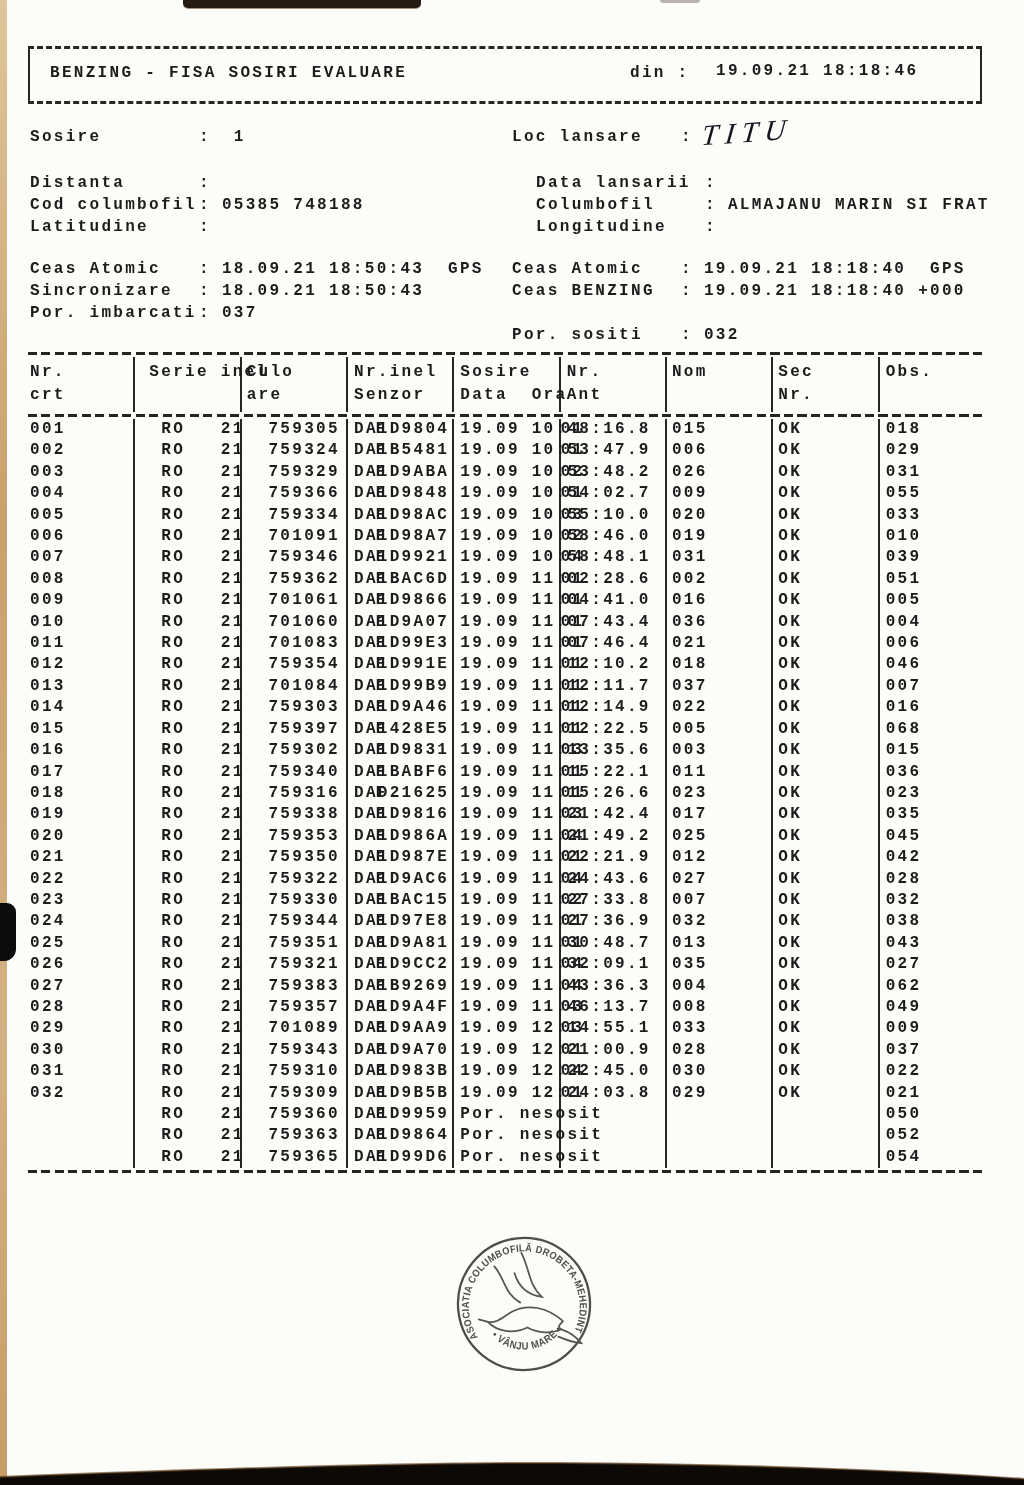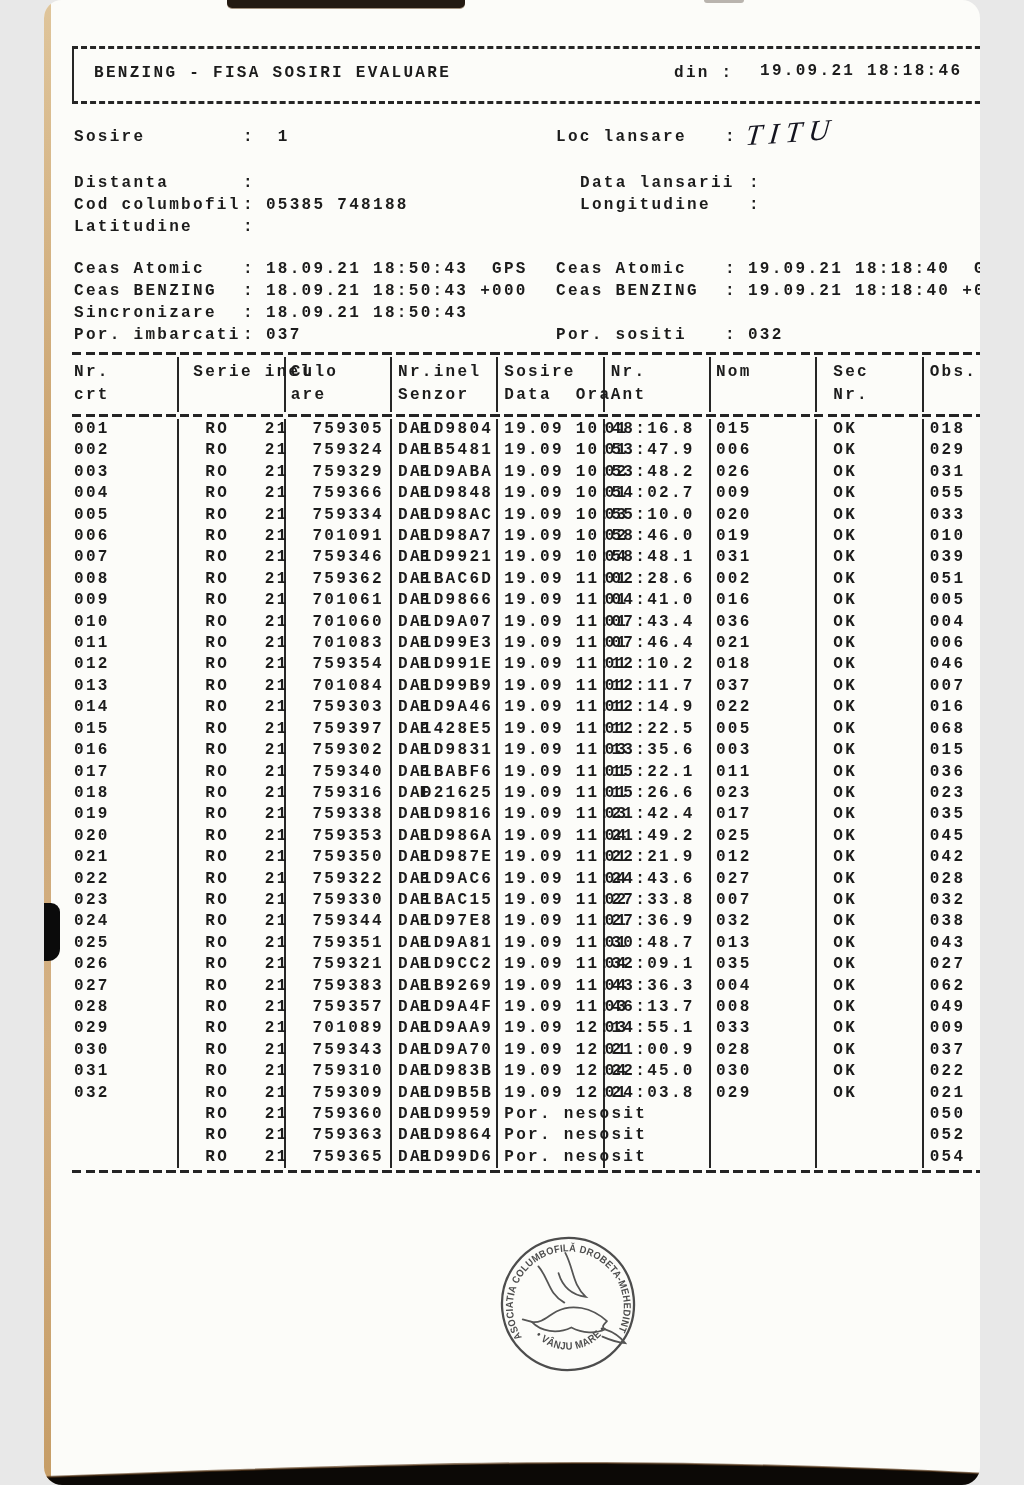--- a/index.html
+++ b/index.html
@@ -1,20 +1,20 @@
 <!DOCTYPE html>
 <html><head>
 <meta charset="utf-8">
 <style>
   html,body{margin:0;padding:0;background:#e8e8e8;}
   .page{
-    position:relative;width:936px;height:1485px;margin:0 auto;
+    position:relative;width:1024px;height:1485px;margin:0 auto;
     background:#fcfcf9;overflow:hidden;
     font-family:"Liberation Mono","DejaVu Sans Mono",monospace;
-    color:#1c1c1c;font-weight:700;font-size:16px;letter-spacing:2.3px;border-radius:18px;
+    color:#1c1c1c;font-weight:700;font-size:16px;letter-spacing:2.3px;
   }
   .abs{position:absolute;}
   .pre{white-space:pre;}
 
   
   .edge-left{left:0;top:0;width:7px;height:100%;
     background:linear-gradient(180deg,#dfc59b,#c9a06b 35%,#d4b184 70%,#c69d66);}
   .blob-left{left:0;top:903px;width:16px;height:58px;background:#0b0b0b;
     border-radius:0 9px 12px 0;}
   .smudge-top{left:183px;top:0;width:238px;height:8px;background:#231a12;
@@ -52,21 +52,21 @@
   .c-serie,.c-culo,.c-senzor,.c-sosire,.c-ant,.c-nom,.c-sec,.c-obs{border-left:2px solid #262626;}
   .c-nr{width:45px;padding-left:2px;}
   .c-serie{width:271px;padding-left:26px;}
   .hrow .c-serie{padding-left:14px;}
   .c-culo{width:58px;padding-left:5px;}
   .c-senzor{width:110px;padding-left:6px;}
   .c-sosire{width:206px;padding-left:6px;}
   .c-ant{width:48px;}
   .hrow .c-ant{padding-left:6px;}
   .c-nom{width:45px;padding-left:5px;}
-  .c-sec{width:51px;padding-left:16px;}
+  .c-sec{width:51px;padding-left:5px;}
   .c-obs{width:105px;padding-left:6px;}
 
   
   .footer-banner{left:28px;top:1180px;width:950px;text-align:center;letter-spacing:2.5px;}
 
   
   .stamp{left:436px;top:1216px;width:176px;height:176px;transform:rotate(-6deg);opacity:.92;}
   .stamp text{font-family:"Liberation Sans","DejaVu Sans",sans-serif;font-weight:700;fill:#3e3e3e;}
 </style>
 </head>
@@ -93,26 +93,26 @@
   </div>
   <span class="abs handwritten" style="left:702px;top:116px;">TITU</span>
 
   <div class="abs" style="left:30px;top:172px;">
     <div class="line"><span class="lbl">Distanta</span><span>:</span><span class="val"></span></div>
     <div class="line"><span class="lbl">Cod columbofil</span><span>:</span><span class="val">05385 748188</span></div>
     <div class="line"><span class="lbl">Latitudine</span><span>:</span><span class="val"></span></div>
   </div>
   <div class="abs" style="left:512px;top:172px;margin-left:24px;">
     <div class="line"><span class="lbl">Data lansarii</span><span>:</span><span class="val"></span></div>
+    <div class="line"><span class="lbl">Columbofil</span><span>:</span><span class="val">ALMAJANU MARIN SI FRAT</span></div>
     <div class="line"><span class="lbl">Longitudine</span><span>:</span><span class="val"></span></div>
   </div>
 
   <div class="abs" style="left:30px;top:258px;">
     <div class="line"><span class="lbl">Ceas Atomic</span><span>:</span><span class="val">18.09.21 18:50:43  GPS</span></div>
-    <div class="line"><span class="lbl">Ceas BENZING</span><span>:</span><span class="val">18.09.21 18:50:43 +000</span></div>
     <div class="line"><span class="lbl">Sincronizare</span><span>:</span><span class="val">18.09.21 18:50:43</span></div>
     <div class="line"><span class="lbl">Por. imbarcati</span><span>:</span><span class="val">037</span></div>
   </div>
   <div class="abs" style="left:512px;top:258px;">
     <div class="line"><span class="lbl">Ceas Atomic</span><span>:</span><span class="val">19.09.21 18:18:40  GPS</span></div>
     <div class="line"><span class="lbl">Ceas BENZING</span><span>:</span><span class="val">19.09.21 18:18:40 +000</span></div>
   </div>
   <div class="abs" style="left:512px;top:324px;">
     <div class="line"><span class="lbl">Por. sositi</span><span>:</span><span class="val">032</span></div>
   </div>

